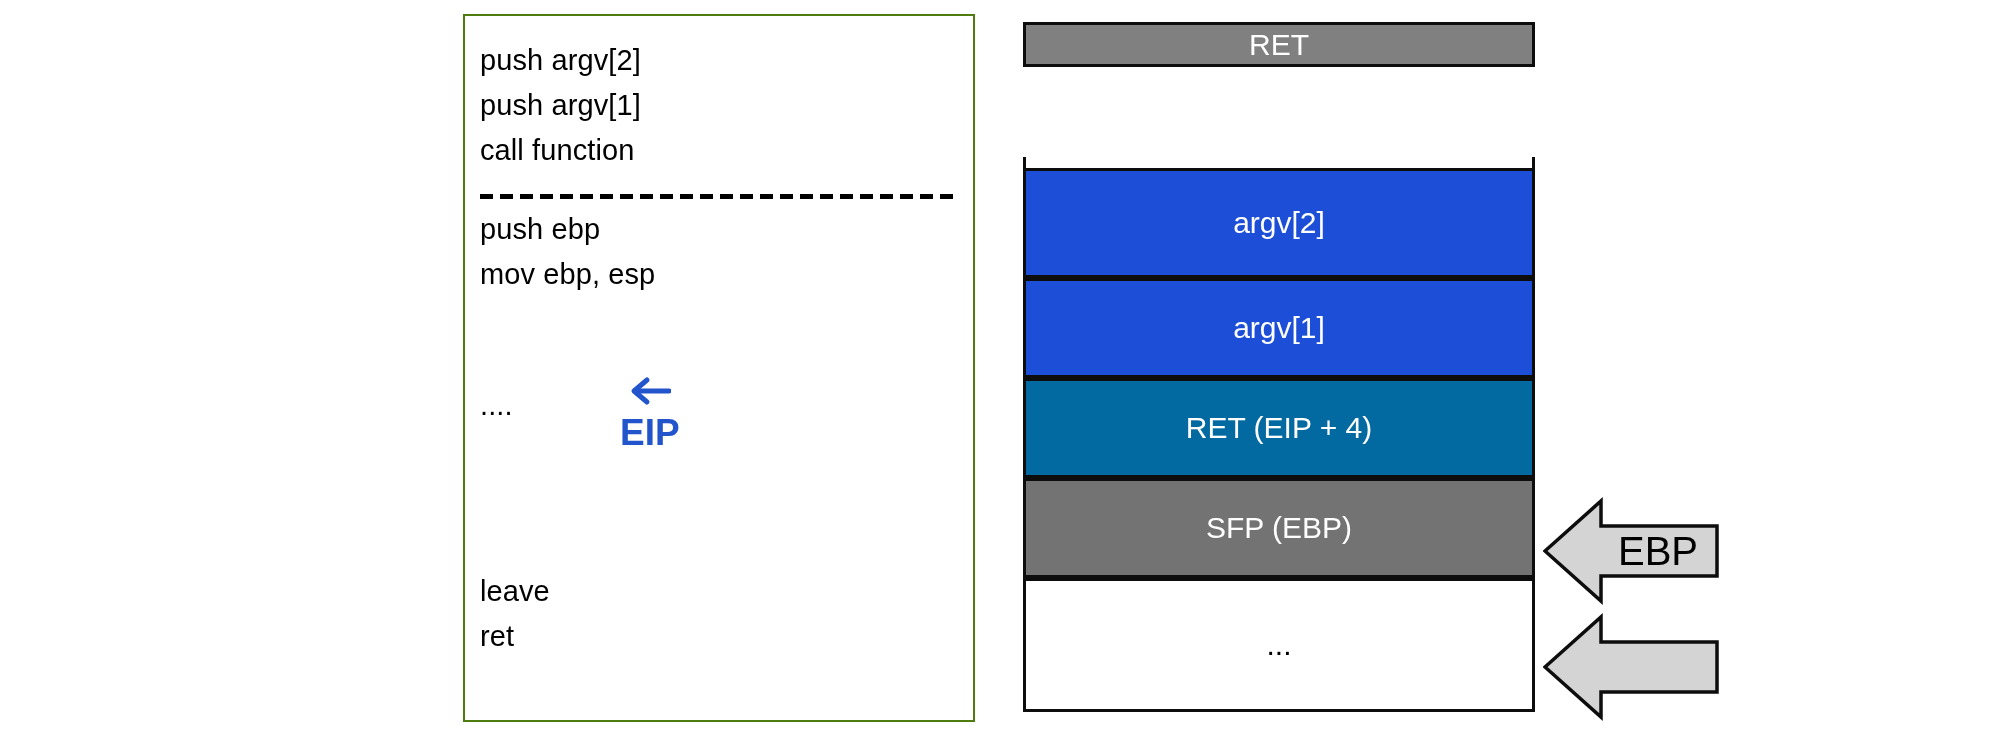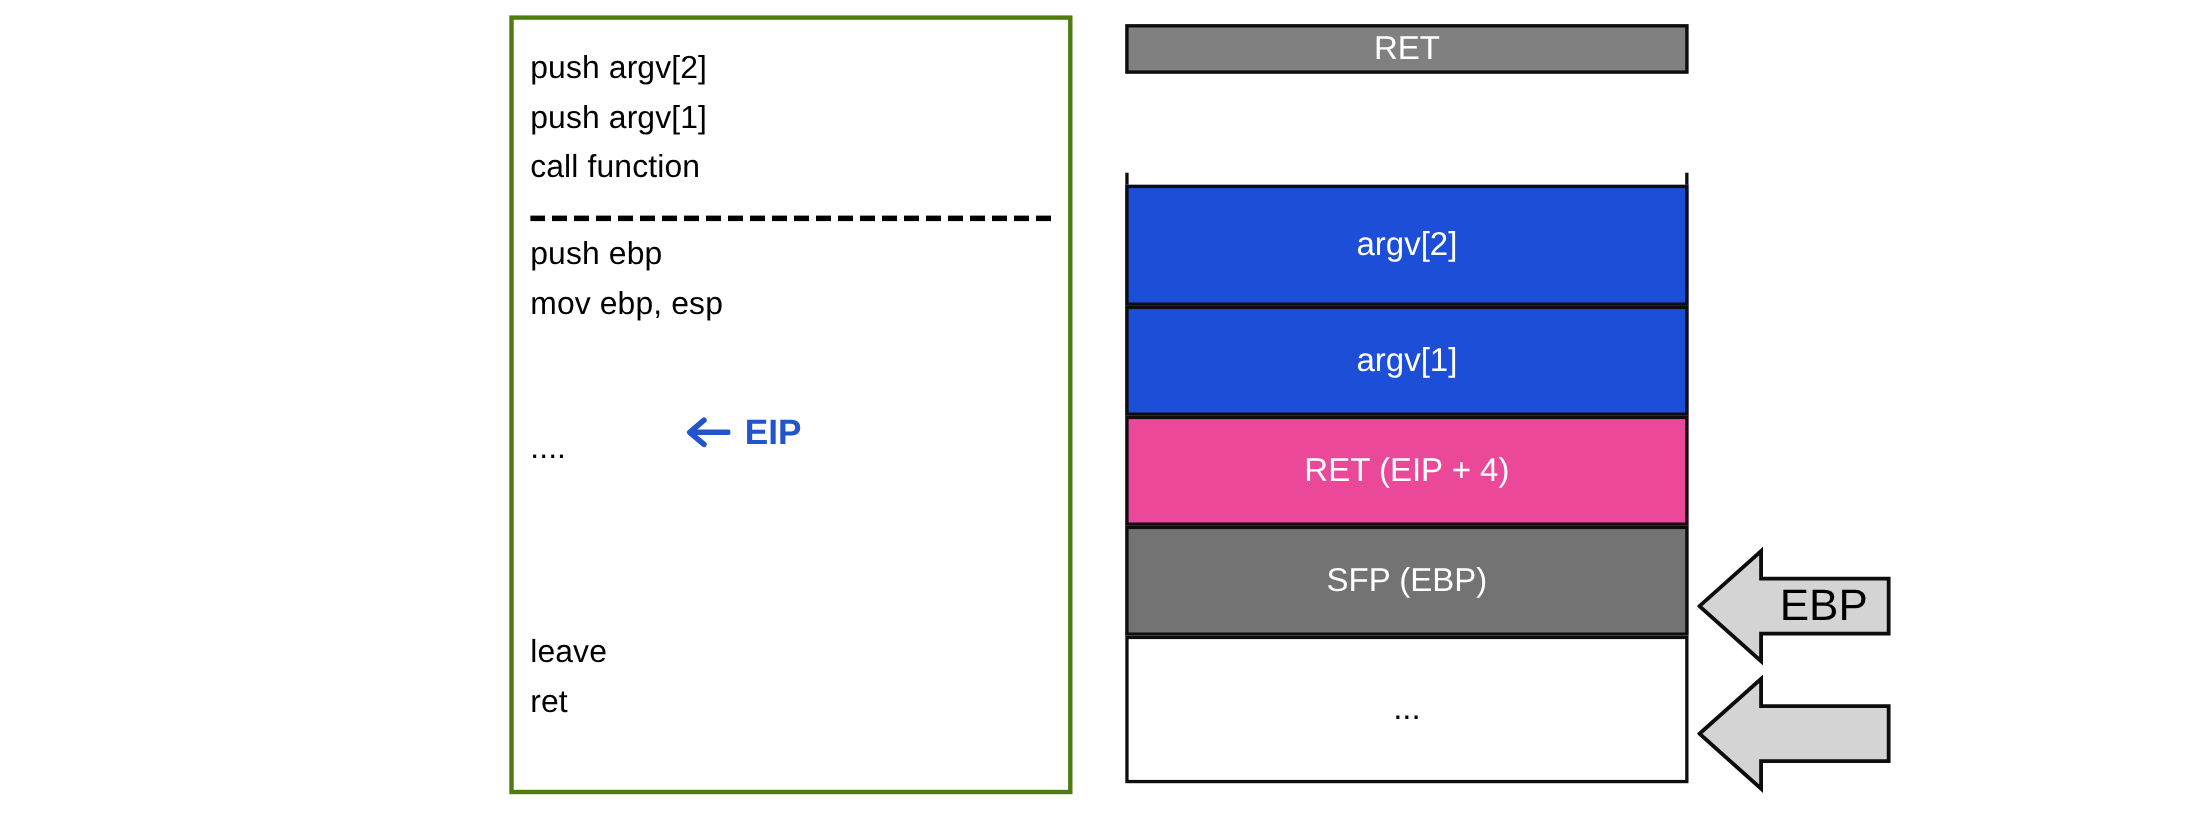--- a/index.html
+++ b/index.html
@@ -15,21 +15,21 @@
     overflow: hidden;
   }
 
   
   #code-panel {
     position: absolute;
     left: 463px;
     top: 14px;
     width: 512px;
     height: 708px;
-    border: 4px solid #4d7c0f;
+    border: 2px solid #4d7c0f;
     background: #ffffff;
     box-sizing: border-box;
   }
   .code-line {
     position: absolute;
     left: 15px;
     font-size: 29px;
     line-height: 29px;
     color: #000000;
     white-space: pre;
@@ -57,22 +57,23 @@
   }
   #eip-marker {
     position: absolute;
     left: 155px;
     top: 360px;
     display: flex;
     align-items: center;
     gap: 13px;
     color: #2255CC;
     font-weight: bold;
-    font-size: 32px;
+    font-size: 37px;
     line-height: 28px;
+    flex-direction: column;
   }
   #eip-marker .eip-arrow {
     display: block;
     width: 42px;
     height: 30px;
   }
 
   
   #stack-panel {
     position: absolute;
@@ -90,21 +91,21 @@
     display: flex;
     align-items: center;
     justify-content: center;
     font-size: 30px;
     line-height: 30px;
     color: #ffffff;
     white-space: pre;
   }
   .stack-row.gray   { background: #808080; }
   .stack-row.green  { background: #1d4ed8; }
-  .stack-row.red    { background: #ec4899; }
+  .stack-row.red    { background: #0369a1; }
   .stack-row.blue   { background: #737373; }
   .stack-row.blank  { background: #ffffff; color: #000000; }
   .stack-row.gap {
     background: #ffffff;
     border-left: 3px solid #0d0d0d;
     border-right: 3px solid #0d0d0d;
     border-top: none;
     border-bottom: none;
   }
 

